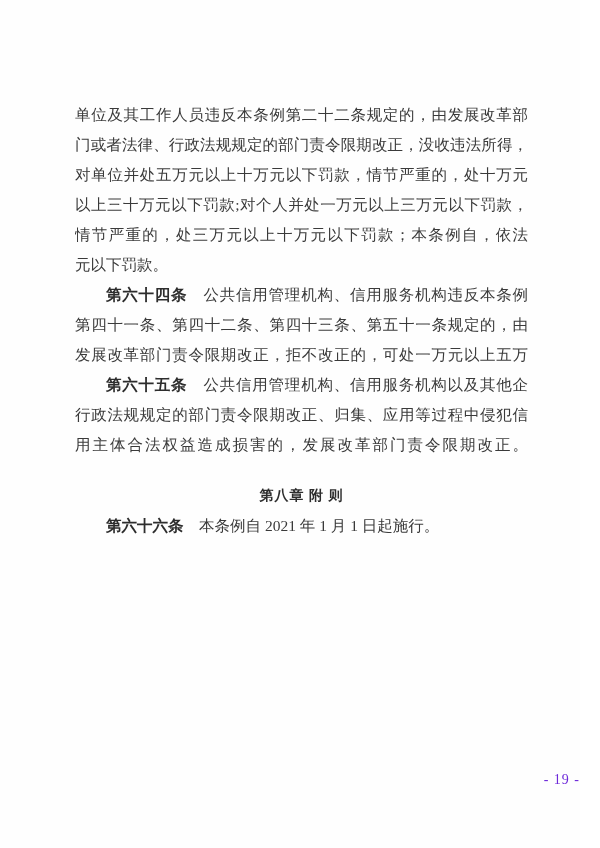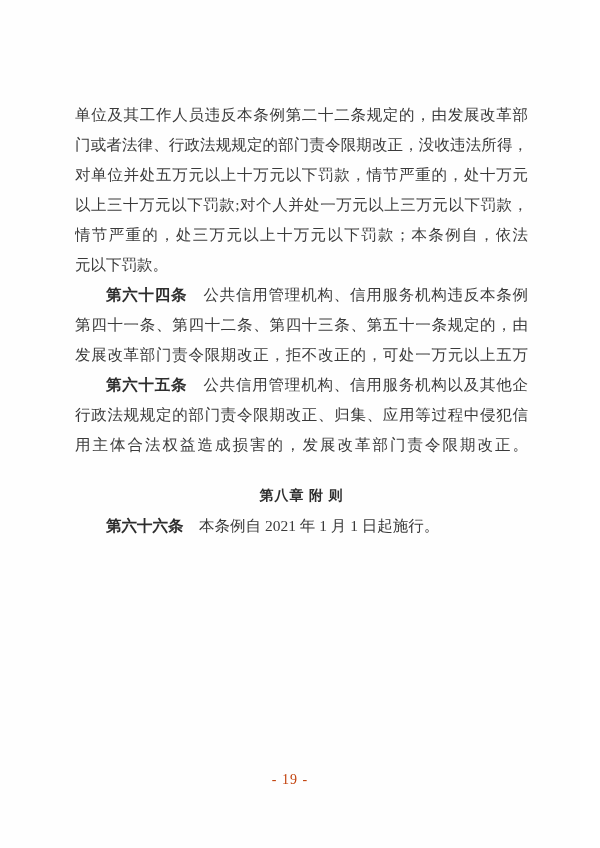--- a/index.html
+++ b/index.html
@@ -39,23 +39,23 @@
     font-weight: 700;
     font-size: 14px;
     color: #2d2d2d;
     letter-spacing: 1px;
   }
   .page-number {
     position: absolute;
     top: 772px;
     left: 0;
     width: 100%;
-    text-align: center;
+    text-align: right;
     font-size: 14px;
-    color: #c2410c;
+    color: #6d28d9;
     letter-spacing: 1px;
   }
 </style>
 </head>
 <body>
 
 <div class="page">
 
   <div class="body-block">
 

